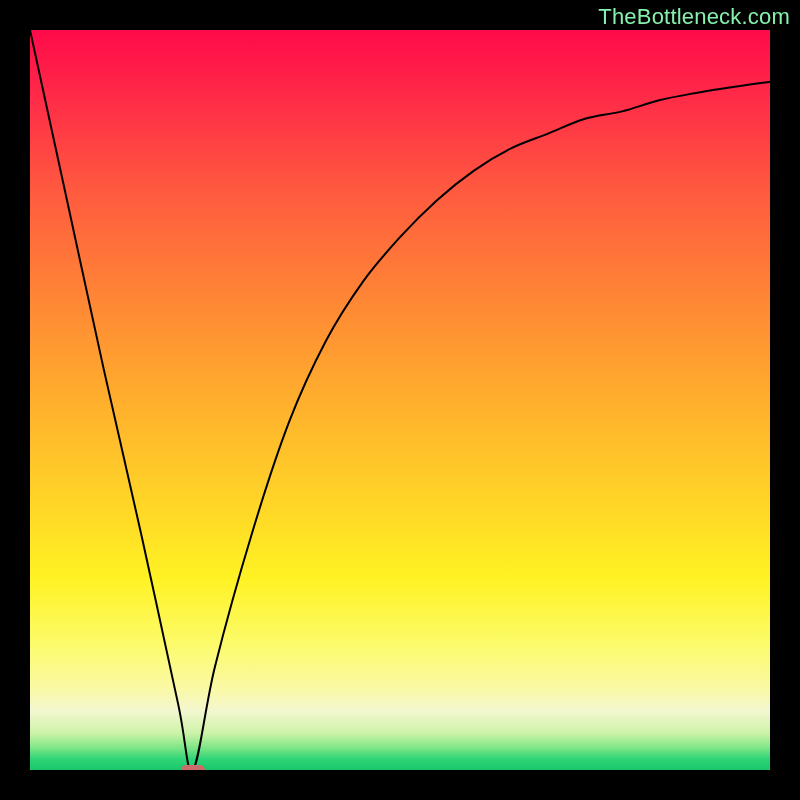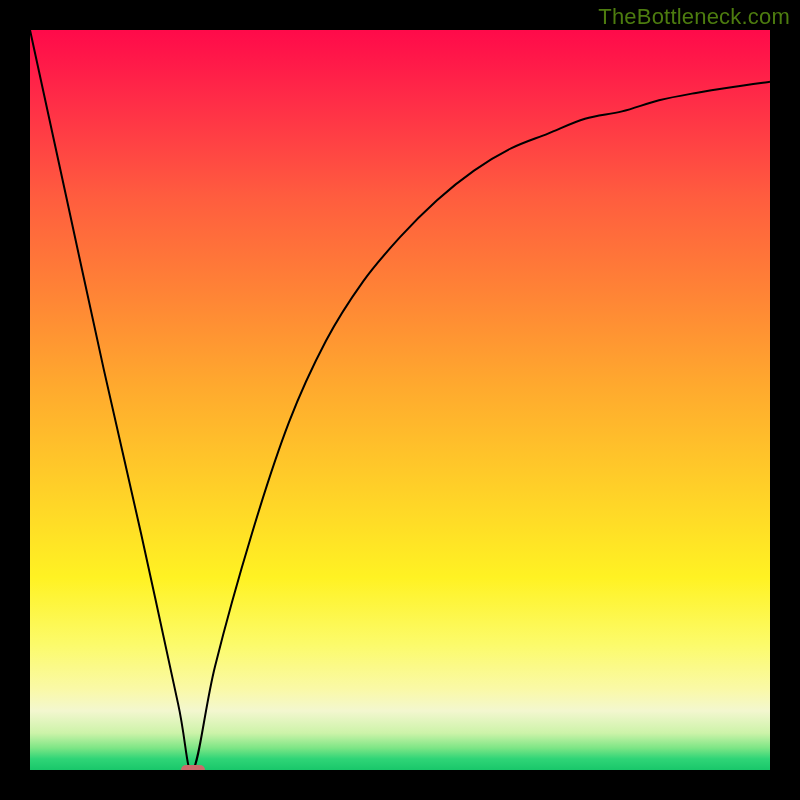--- a/index.html
+++ b/index.html
@@ -53,21 +53,21 @@
     inset: 0;
     width: 100%;
     height: 100%;
   }
   .watermark {
     position: absolute;
     top: 4px;
     right: 10px;
     font-family: Arial, Helvetica, sans-serif;
     font-size: 22px;
-    color: #4d7c0f;
+    color: #86efac;
     letter-spacing: 0.2px;
   }
 </style>
 </head>
 <body>
 
 <div class="stage">
   <div class="watermark">TheBottleneck.com</div>
 
   <div class="plot">

